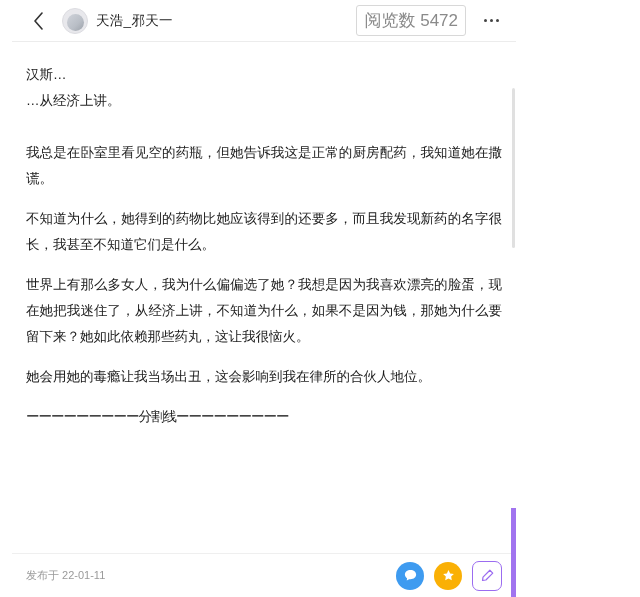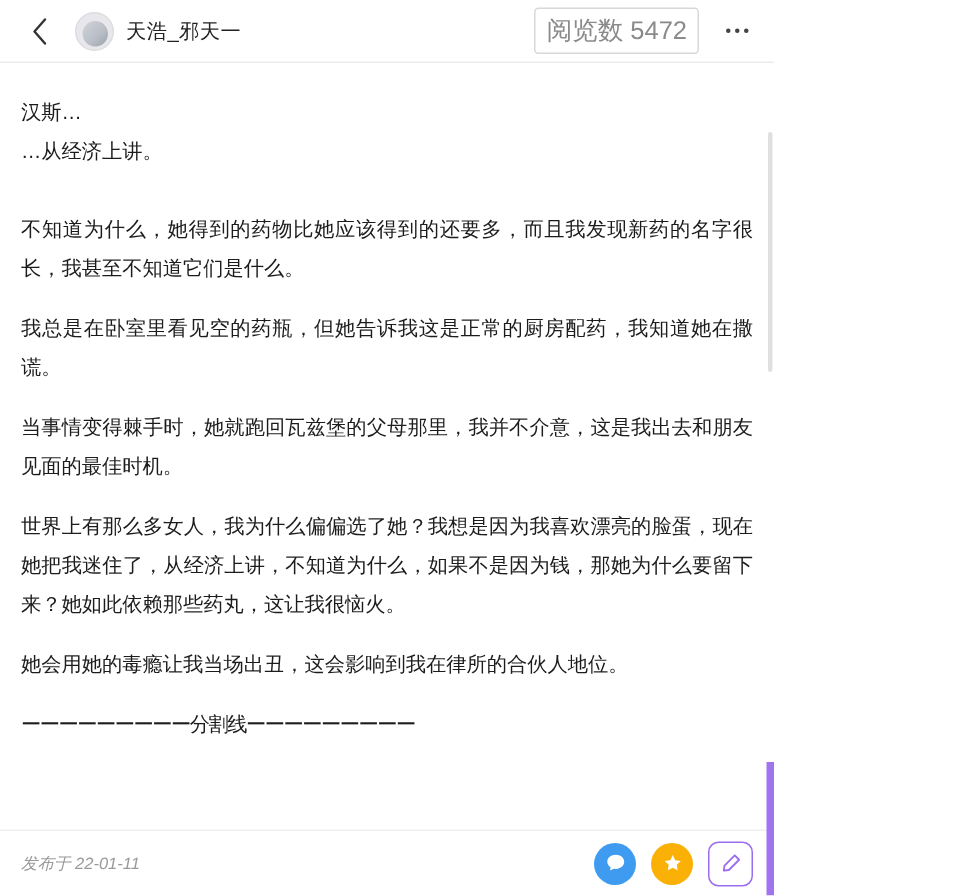--- a/index.html
+++ b/index.html
@@ -11,20 +11,21 @@
     color: #222;
     overflow: hidden;
   }
   .app {
     position: relative;
     width: 516px;
     height: 597px;
     background: #fff;
     display: flex;
     flex-direction: column;
+    padding-left: 12px;
   }
 
   
   .header {
     position: relative;
     height: 42px;
     flex: 0 0 42px;
     display: flex;
     align-items: center;
     padding: 0 14px;
@@ -125,21 +126,20 @@
   
   .footer {
     position: relative;
     height: 44px;
     flex: 0 0 44px;
     border-top: 1px solid #efefef;
     display: flex;
     align-items: center;
     padding: 0 14px;
     background: #fff;
-    font-style: italic;
   }
   .publish-date {
     font-size: 11px;
     color: #9a9a9a;
   }
   .fab-group {
     margin-left: auto;
     display: flex;
     align-items: center;
     gap: 10px;
@@ -206,23 +206,22 @@
     <div class="more-btn">
       <i></i>
       <i></i>
       <i></i>
     </div>
   </div>
 
   <div class="content">
     <div class="para tight">汉斯…</div>
     <div class="para gap-lg">…从经济上讲。</div>
+    <div class="para">我总是在卧室里看见空的药瓶，但她告诉我这是正常的厨房配药，我知道她在撒谎。</div>
     <div class="para">不知道为什么，她得到的药物比她应该得到的还要多，而且我发现新药的名字很长，我甚至不知道它们是什么。</div>
-    <div class="para">我总是在卧室里看见空的药瓶，但她告诉我这是正常的厨房配药，我知道她在撒谎。</div>
-    <div class="para">当事情变得棘手时，她就跑回瓦兹堡的父母那里，我并不介意，这是我出去和朋友见面的最佳时机。</div>
     <div class="para">世界上有那么多女人，我为什么偏偏选了她？我想是因为我喜欢漂亮的脸蛋，现在她把我迷住了，从经济上讲，不知道为什么，如果不是因为钱，那她为什么要留下来？她如此依赖那些药丸，这让我很恼火。</div>
     <div class="para">她会用她的毒瘾让我当场出丑，这会影响到我在律所的合伙人地位。</div>
     <div class="divider-line">ーーーーーーーーー分割线ーーーーーーーーー</div>
 
     <div class="scroll-thumb"></div>
   </div>
 
   <div class="footer">
     <span class="publish-date">发布于 22-01-11</span>
     <div class="fab-group">

